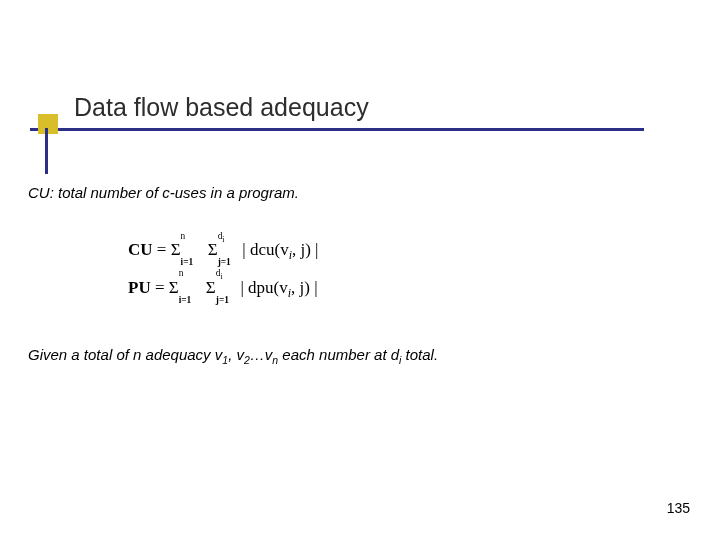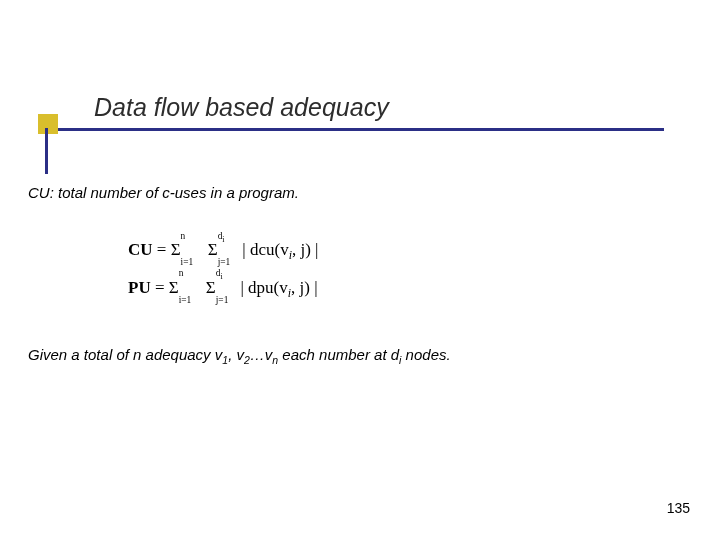--- a/index.html
+++ b/index.html
@@ -9,22 +9,21 @@
     height: 540px;
     background: #ffffff;
     font-family: Verdana, Arial, sans-serif;
     color: #000;
     position: relative;
     overflow: hidden;
   }
   .title-block {
     position: absolute;
     top: 94px;
-    left: 50px;
-    font-style: italic;
+    left: 30px;
   }
   .title-text {
     font-size: 25px;
     color: #2d2d2d;
     margin-left: 44px;
     line-height: 1.1;
   }
   .title-rule {
     margin-top: 6px;
     width: 614px;
@@ -78,20 +77,21 @@
     top: -0.55em;
     font-size: 0.55em;
     white-space: nowrap;
   }
   .formulas .sigma .sub {
     position: absolute;
     left: 100%;
     bottom: -0.45em;
     font-size: 0.55em;
     white-space: nowrap;
+    font-weight: bold;
   }
   .gap-sm { display:inline-block; width: 1.6em; }
   .gap-md { display:inline-block; width: 1.2em; }
   .tail-note {
     margin-top: 40px;
     font-style: italic;
     font-size: 15px;
   }
   .subi { font-size: 0.7em; vertical-align: sub; font-style: italic; }
   .pagenum {
@@ -120,17 +120,17 @@
   <div class="formulas">
     <div class="row">
       <b>CU</b><span> = </span><span class="sigma">Σ<span class="sup">n</span><span class="sub">i=1</span></span><span class="gap-sm"></span><span class="sigma">Σ<span class="sup"><span>d</span><sub>i</sub></span><span class="sub">j=1</span></span><span class="gap-md"></span><span><span> | dcu(v</span><span class="subi">i</span><span>, j) |</span></span>
     </div>
     <div class="row">
       <b>PU</b><span> = </span><span class="sigma">Σ<span class="sup">n</span><span class="sub">i=1</span></span><span class="gap-sm"></span><span class="sigma">Σ<span class="sup"><span>d</span><sub>i</sub></span><span class="sub">j=1</span></span><span class="gap-md"></span><span><span> | dpu(v</span><span class="subi">i</span><span>, j) |</span></span>
     </div>
   </div>
 
   <div class="tail-note">
-    <span>Given a total of n adequacy v</span><span class="subi">1</span><span>, v</span><span class="subi">2</span><span>…v</span><span class="subi">n</span><span>  each number at d</span><span class="subi">i</span><span> nodes.</span>
+    <span>Given a total of n adequacy v</span><span class="subi">1</span><span>, v</span><span class="subi">2</span><span>…v</span><span class="subi">n</span><span>  each number at d</span><span class="subi">i</span><span> total.</span>
   </div>
 </div>
 
 <div class="pagenum">135</div>
 
 </body></html>

